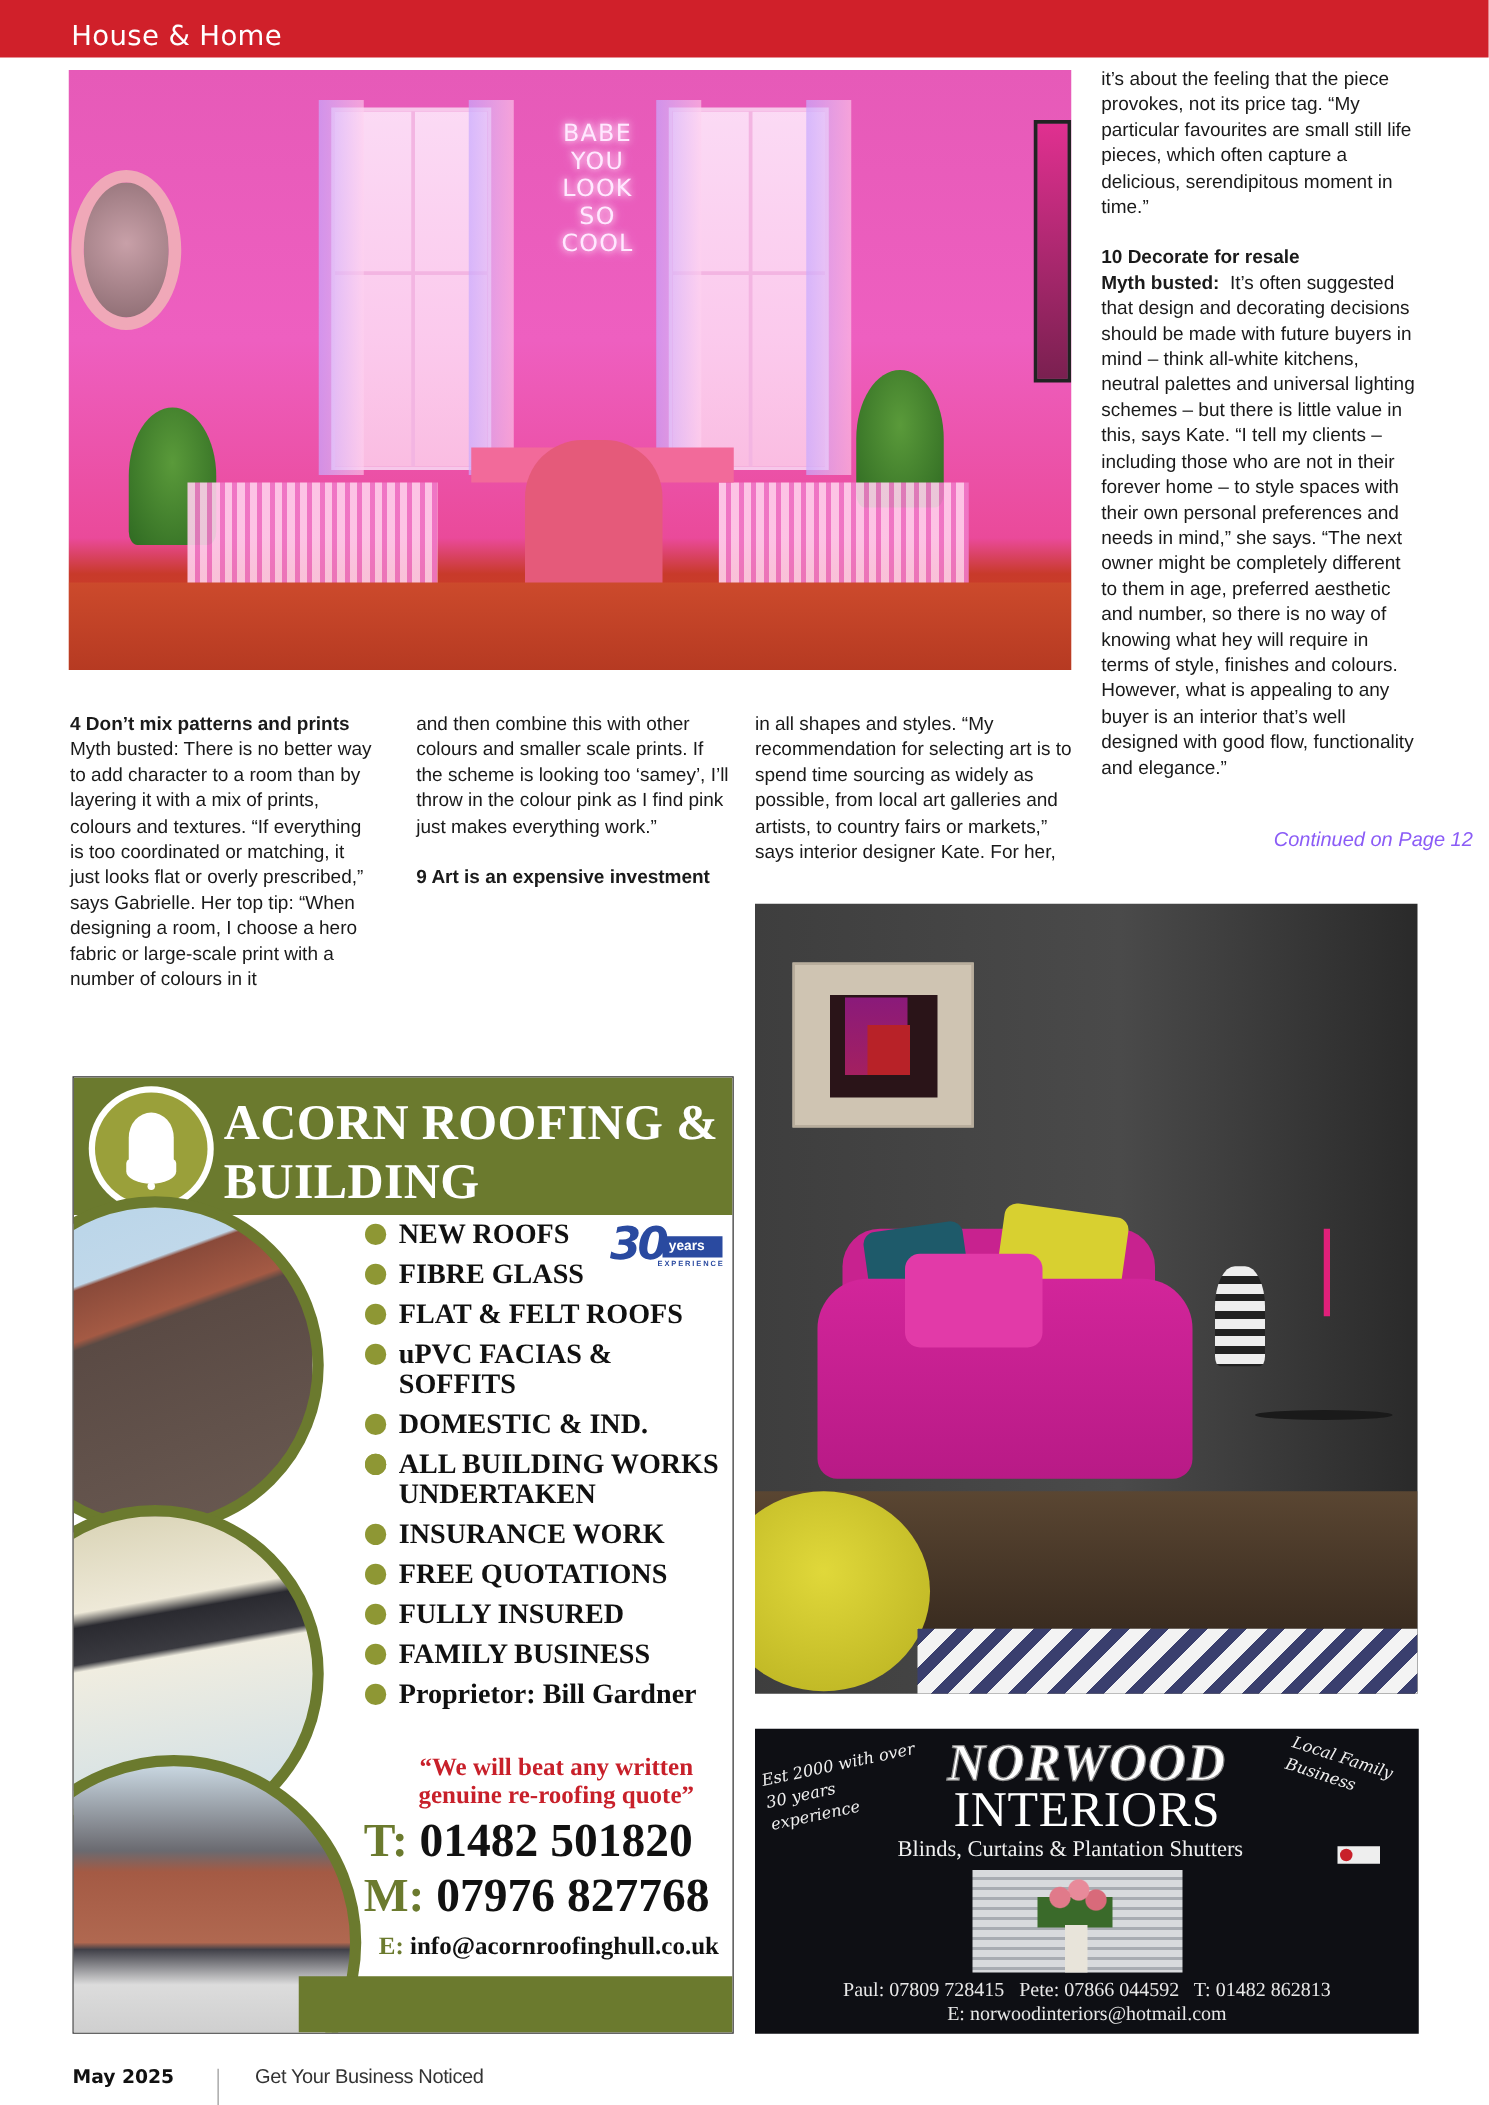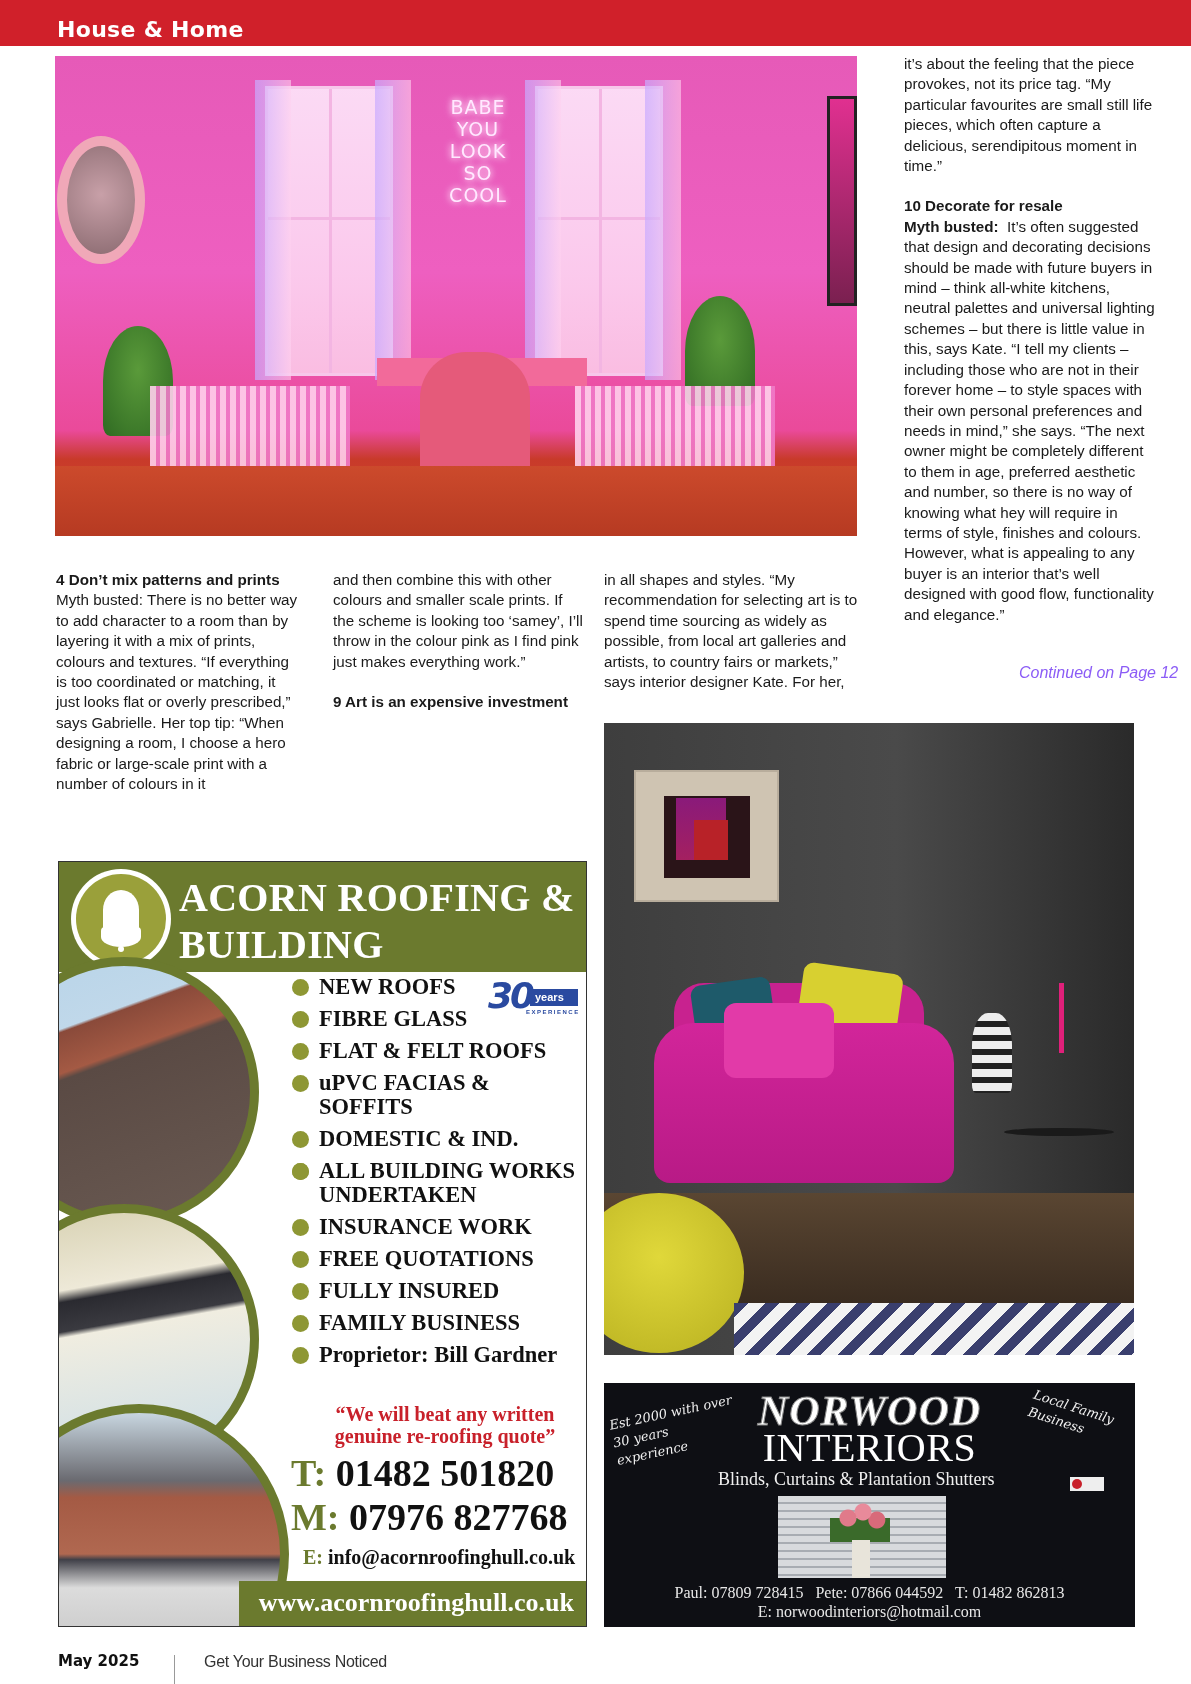--- a/index.html
+++ b/index.html
@@ -1,20 +1,20 @@
 <!DOCTYPE html>
 <html><head>
 <meta charset="utf-8">
 <style>
   * { box-sizing: border-box; margin: 0; padding: 0; }
   html, body { width: 1191px; height: 1684px; background: #ffffff; overflow: hidden; }
   body { position: relative; font-family: "Liberation Sans", sans-serif; color: #1a1a1a; }
 
   .topbar { position: absolute; left: 0; top: 0; width: 1191px; height: 46px; background: #d0202a; }
-  .section-title { position: absolute; left: 57px; top: 17px; color: #fff; font-family: "DejaVu Sans", sans-serif; font-weight: bold; font-size: 22px; letter-spacing: 0.3px; }
+  .section-title { position: absolute; left: 57px; top: 17px; color: #fff; font-family: "DejaVu Sans", sans-serif; font-weight: normal; font-size: 22px; letter-spacing: 0.3px; }
 
   
   .hero { position: absolute; left: 55px; top: 56px; width: 802px; height: 480px; overflow: hidden;
     background: linear-gradient(180deg, #e65ab8 0%, #ee5fc0 45%, #ea4a9a 78%, #c83a2a 84%, #d14a2c 100%); }
   .hero .win { position: absolute; top: 30px; width: 128px; height: 290px;
     background: linear-gradient(180deg, rgba(255,240,255,0.85), rgba(255,225,245,0.75)); border: 3px solid #f7c7ea; }
   .hero .win::before { content: ""; position: absolute; left: 50%; top: 0; bottom: 0; width: 3px; background: #f3b5e2; }
   .hero .win::after { content: ""; position: absolute; top: 45%; left: 0; right: 0; height: 3px; background: #f3b5e2; }
   .hero .curtain { position: absolute; top: 24px; width: 36px; height: 300px; background: linear-gradient(90deg, rgba(200,170,255,0.7), rgba(255,210,240,0.6)); }
   .hero .neon { position: absolute; left: 383px; top: 40px; width: 80px; text-align: center; color: #ffe8ff; font-family: "DejaVu Sans", sans-serif; font-size: 19px; line-height: 22px; text-shadow: 0 0 6px #fff, 0 0 10px #ff9ee6; letter-spacing: 1px; }
@@ -27,21 +27,21 @@
   .hero .plant { position: absolute; width: 70px; height: 110px; border-radius: 50% 50% 10% 10%; background: radial-gradient(ellipse at 50% 40%, #5a9a3a, #2f6a22); }
 
   
   .col { position: absolute; font-size: 15.2px; line-height: 20.4px; color: #1a1a1a; }
   .col p { margin: 0; }
   .col .gap { height: 20px; }
   .col b { font-weight: bold; }
   .col-1 { left: 56px; top: 570px; width: 245px; }
   .col-2 { left: 333px; top: 570px; width: 250px; }
   .col-3 { left: 604px; top: 570px; width: 255px; }
-  .col-4 { left: 881px; top: 54px; width: 255px; margin-left: 23px; }
+  .col-4 { left: 881px; top: 54px; width: 255px; }
   .continued { position: absolute; left: 1019px; top: 664px; color: #8b5cf6; font-style: italic; font-size: 16px; }
 
   
   .living { position: absolute; left: 604px; top: 723px; width: 530px; height: 632px; overflow: hidden;
     background: linear-gradient(90deg, #3e3e3e 0%, #4a4a4a 55%, #2a2a2a 100%); }
   .living .frame { position: absolute; left: 30px; top: 47px; width: 145px; height: 132px; background: #cfc4b2; border: 2px solid #b8ad9c; }
   .living .frame .art { position: absolute; left: 28px; top: 24px; width: 86px; height: 82px; background: #2a1418; }
   .living .frame .art::before { content: ""; position: absolute; left: 12px; top: 2px; width: 50px; height: 62px; background: linear-gradient(180deg, #8a1a7a, #a42060); }
   .living .frame .art::after { content: ""; position: absolute; left: 30px; top: 24px; width: 34px; height: 40px; background: #b82228; }
   .living .floor { position: absolute; left: 0; right: 0; top: 470px; height: 110px; background: linear-gradient(180deg, #5a4632, #3a2c20); }
@@ -208,21 +208,20 @@
     <li><span class="dot"></span><span>FULLY INSURED</span></li>
     <li><span class="dot"></span><span>FAMILY BUSINESS</span></li>
     <li><span class="dot"></span><span>Proprietor: Bill Gardner</span></li>
   </ul>
 
   <div class="quote">“We will beat any written genuine re-roofing quote”</div>
   <div class="phone ph-t"><span class="lbl">T:</span> <span>01482 501820</span></div>
   <div class="phone ph-m"><span class="lbl">M:</span> <span>07976 827768</span></div>
   <div class="email"><span class="lbl">E:</span> <span>info@acornroofinghull.co.uk</span></div>
   <div class="foot"></div>
-  <div class="url">www.acornroofinghull.co.uk</div>
 </div>
 
 <div class="norwood">
   <div class="script s-left" style="width:130px;">Est 2000 with over 30 years experience</div>
   <div class="script s-right" style="width:90px;">Local Family Business</div>
   <div class="brand">NORWOOD</div>
   <div class="sub">INTERIORS</div>
   <div class="tag">Blinds, Curtains &amp; Plantation Shutters</div>
   <div class="mis"></div>
   <div class="photo">

